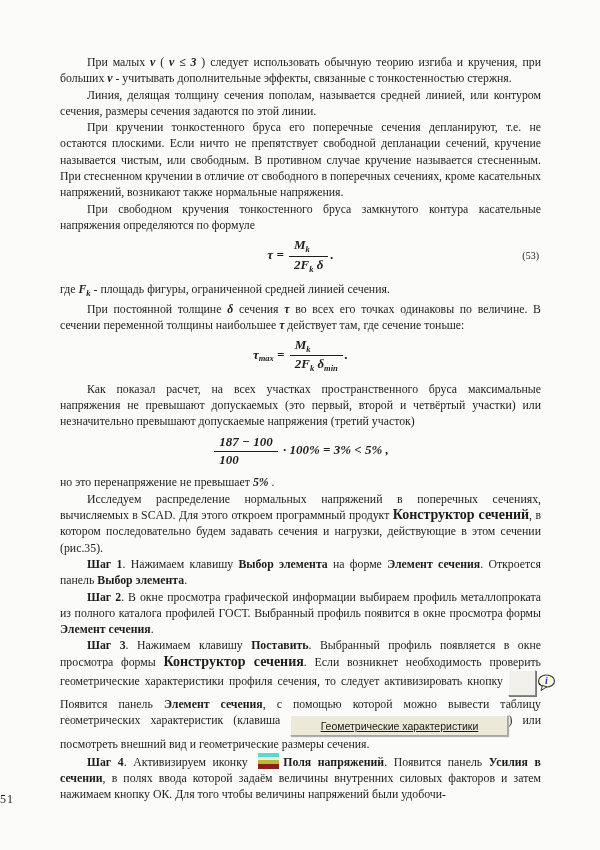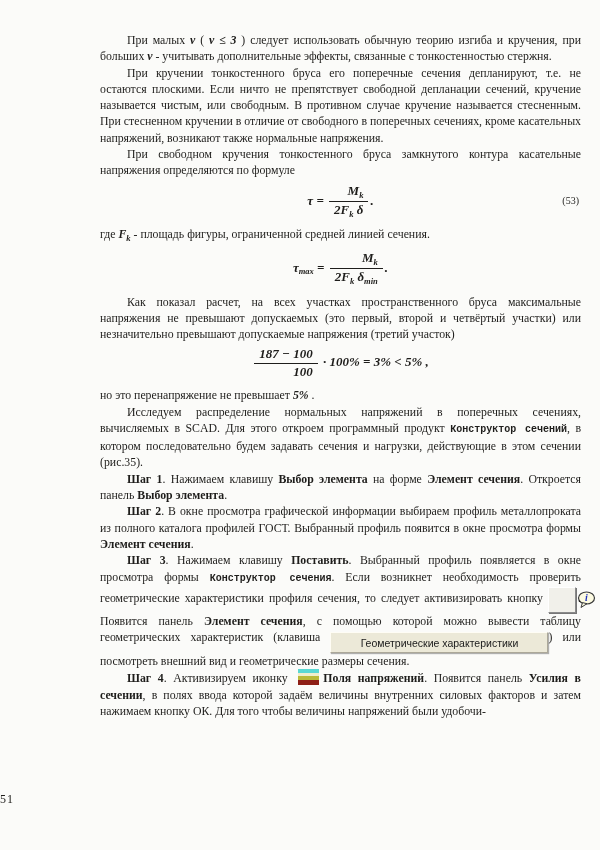--- a/index.html
+++ b/index.html
@@ -1,34 +1,34 @@
 <!DOCTYPE html>
 <html><head>
 <meta charset="utf-8">
 <style>
   html,body{margin:0;padding:0;background:#e8e8e8;}
   .page{
     position:relative;width:600px;height:850px;margin:0 auto;
     background:#fbfbf9;overflow:hidden;
     font-family:"Liberation Serif","DejaVu Serif",serif;color:#1e1d1b;
   }
-  .doc{position:absolute;left:60px;top:32px;width:481px;margin-left:40px;}
+  .doc{position:absolute;left:60px;top:54px;width:481px;}
   .para{margin:0;text-align:justify;font-size:11.8px;line-height:16.3px;text-indent:27px;}
   .para.noindent{text-indent:0;}
   .seg-b{font-weight:bold;}
   .seg-i{}
   .seg-bi{font-weight:bold;font-style:italic;}
   .seg-bisub{font-weight:bold;font-style:italic;font-size:8.5px;vertical-align:-2.5px;}
-  .seg-bsans{font-weight:bold;font-family:Liberation Mono, monospace;font-size:10px;}
+  .seg-bsans{font-weight:bold;font-family:Liberation Serif, serif;font-size:14px;}
   .formula{
     position:relative;text-align:center;margin:5px 0 7px;
     font-size:13px;font-weight:bold;font-style:italic;line-height:1.15;
   }
   .f-inner{display:inline-block;}
-  .frac{display:inline-block;vertical-align:middle;text-align:right;margin:0 2px;}
+  .frac{display:inline-block;vertical-align:middle;text-align:left;margin:0 2px;}
   .frac .num{display:block;border-bottom:1.3px solid #1e1d1b;padding:0 5px 1px;}
   .frac .den{display:block;padding:1px 5px 0;}
   .eqnum{
     position:absolute;right:2px;top:50%;transform:translateY(-50%);
     font-weight:normal;font-style:normal;font-size:10px;
   }
   .info-btn{
     display:inline-block;width:28px;height:26px;box-sizing:border-box;
     background:#f1f0ea;border:1px solid #8a8a8a;border-top-color:#ffffff;border-left-color:#ffffff;
     box-shadow:1px 1px 0 #777;vertical-align:-9px;text-align:center;padding-top:2px;margin:0 2px 0 0;
@@ -36,34 +36,36 @@
   .stress-icon{
     display:inline-block;width:21px;height:16px;vertical-align:-3px;margin:0 4px;
     box-shadow:0 0 0 1px rgba(255,255,255,0.01);
   }
   .stress-icon .st{display:block;width:100%;}
   .geom-btn{
     display:inline-block;width:218px;height:21px;line-height:21px;box-sizing:border-box;
     text-align:center;font-family:"Liberation Sans","DejaVu Sans",sans-serif;font-size:10.5px;
     font-weight:normal;font-style:normal;color:#1a1a1a;background:#ece9d8;
     border:1px solid #aca899;border-top-color:#fffdf5;border-left-color:#fffdf5;
-    box-shadow:1px 1px 1px rgba(0,0,0,.3);vertical-align:-6px;text-indent:0;
+    box-shadow:1px 1px 1px rgba(0,0,0,.3);vertical-align:-6px;text-indent:0;text-decoration:underline;
   }
   .pageno{position:absolute;left:0;right:0;top:792px;font-size:12px;letter-spacing:1px;}
 </style>
 </head>
 <body>
 
 <div class="page" style="background: rgb(251, 251, 249); color: rgb(30, 29, 27);">
   <div class="doc" id="doc">
       <p class="para"><span>При малых </span><span class="seg-bi">ν</span><span> ( </span><span class="seg-bi">ν ≤ 3</span><span> ) следует использовать обычную теорию изгиба и кручения, при больших </span><span class="seg-bi">ν</span><span> - учитывать дополнительные эффекты, связанные с тонкостенностью стержня.</span></p>
+      <p class="para"><span>Линия, делящая толщину сечения пополам, называется средней линией, или контуром сечения, размеры сечения задаются по этой линии.</span></p>
       <p class="para"><span>При кручении тонкостенного бруса его поперечные сечения депланируют, т.е. не остаются плоскими. Если ничто не препятствует свободной депланации сечений, кручение называется чистым, или свободным. В противном случае кручение называется стесненным. При стесненном кручении в отличие от свободного в поперечных сечениях, кроме касательных напряжений, возникают также нормальные напряжения.</span></p>
       <p class="para"><span>При свободном кручения тонкостенного бруса замкнутого контура касательные напряжения определяются по формуле</span></p>
       <div class="formula"><span class="f-inner"><span class="seg-bi">τ</span><span class="seg-b"> = </span><span class="frac"><span class="num"><span class="seg-bi">M</span><span class="seg-bisub">k</span></span><span class="den"><span class="seg-b">2</span><span class="seg-bi">F</span><span class="seg-bisub">k</span><span class="seg-bi"> δ</span></span></span><span class="seg-b">.</span></span><span class="eqnum">(53)</span></div>
       <p class="para noindent"><span>где </span><span class="seg-bi">F</span><span class="seg-bisub">k</span><span> - площадь фигуры, ограниченной средней линией сечения.</span></p>
+      <p class="para"><span>При постоянной толщине </span><span class="seg-bi">δ</span><span> сечения </span><span class="seg-bi">τ</span><span> во всех его точках одинаковы по величине. В сечении переменной толщины наибольшее </span><span class="seg-bi">τ</span><span> действует там, где сечение тоньше:</span></p>
       <div class="formula"><span class="f-inner"><span class="seg-bi">τ</span><span class="seg-bisub">max</span><span class="seg-b"> = </span><span class="frac"><span class="num"><span class="seg-bi">M</span><span class="seg-bisub">k</span></span><span class="den"><span class="seg-b">2</span><span class="seg-bi">F</span><span class="seg-bisub">k</span><span class="seg-bi"> δ</span><span class="seg-bisub">min</span></span></span><span class="seg-b">.</span></span></div>
       <p class="para"><span>Как показал расчет, на всех участках пространственного бруса максимальные напряжения не превышают допускаемых (это первый, второй и четвёртый участки) или незначительно превышают допускаемые напряжения (третий участок)</span></p>
       <div class="formula"><span class="f-inner"><span class="frac"><span class="num"><span class="seg-bi">187 − 100</span></span><span class="den"><span class="seg-bi">100</span></span></span><span class="seg-b"> · </span><span class="seg-bi">100% = 3% &lt; 5% ,</span></span></div>
       <p class="para noindent"><span>но это перенапряжение не превышает </span><span class="seg-bi">5%</span><span> .</span></p>
       <p class="para"><span>Исследуем распределение нормальных напряжений в поперечных сечениях, вычисляемых в SCAD. Для этого откроем программный продукт </span><span class="seg-bsans">Конструктор сечений</span><span>, в котором последовательно будем задавать сечения и нагрузки, действующие в этом сечении (</span><span class="seg-i">рис.35</span><span>).</span></p>
       <p class="para"><span class="seg-b">Шаг 1</span><span>. Нажимаем клавишу </span><span class="seg-b">Выбор элемента</span><span> на форме </span><span class="seg-b">Элемент сечения</span><span>. Откроется панель </span><span class="seg-b">Выбор элемента</span><span>.</span></p>
       <p class="para"><span class="seg-b">Шаг 2</span><span>. В окне просмотра графической информации выбираем профиль металлопроката из полного каталога профилей ГОСТ. Выбранный профиль появится в окне просмотра формы </span><span class="seg-b">Элемент сечения</span><span>.</span></p>
       <p class="para"><span class="seg-b">Шаг 3</span><span>. Нажимаем клавишу </span><span class="seg-b">Поставить</span><span>. Выбранный профиль появляется в окне просмотра формы </span><span class="seg-bsans">Конструктор сечения</span><span>. Если возникнет необходимость проверить геометрические характеристики профиля сечения, то следует активизировать кнопку </span><span class="info-btn"><svg width="21" height="21" viewBox="0 0 21 21">
             <ellipse cx="10.5" cy="8" rx="8" ry="6" fill="#fdfbe2" stroke="#3a3a3a" stroke-width="1.2"></ellipse>
             <path d="M6.5,12.6 L5,17.5 L11,13.7 Z" fill="#fdfbe2" stroke="#3a3a3a" stroke-width="1"></path>

